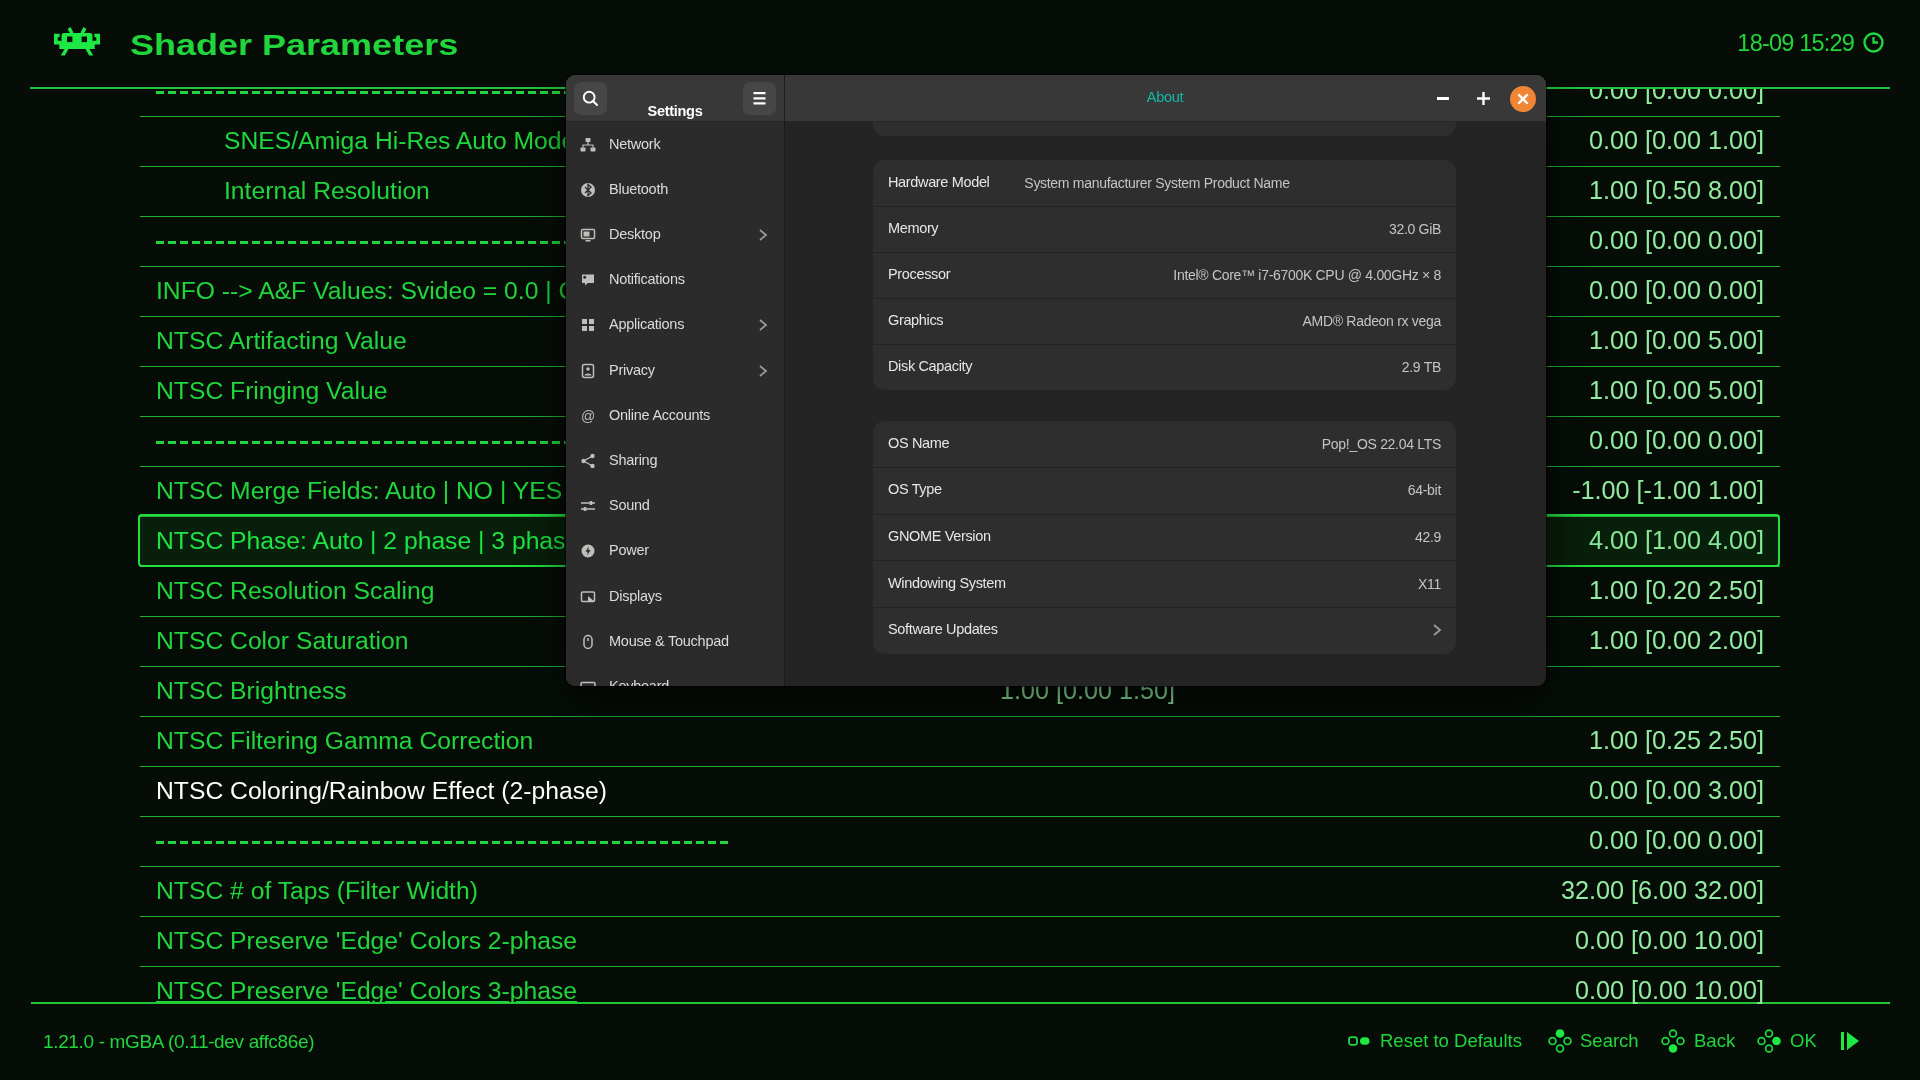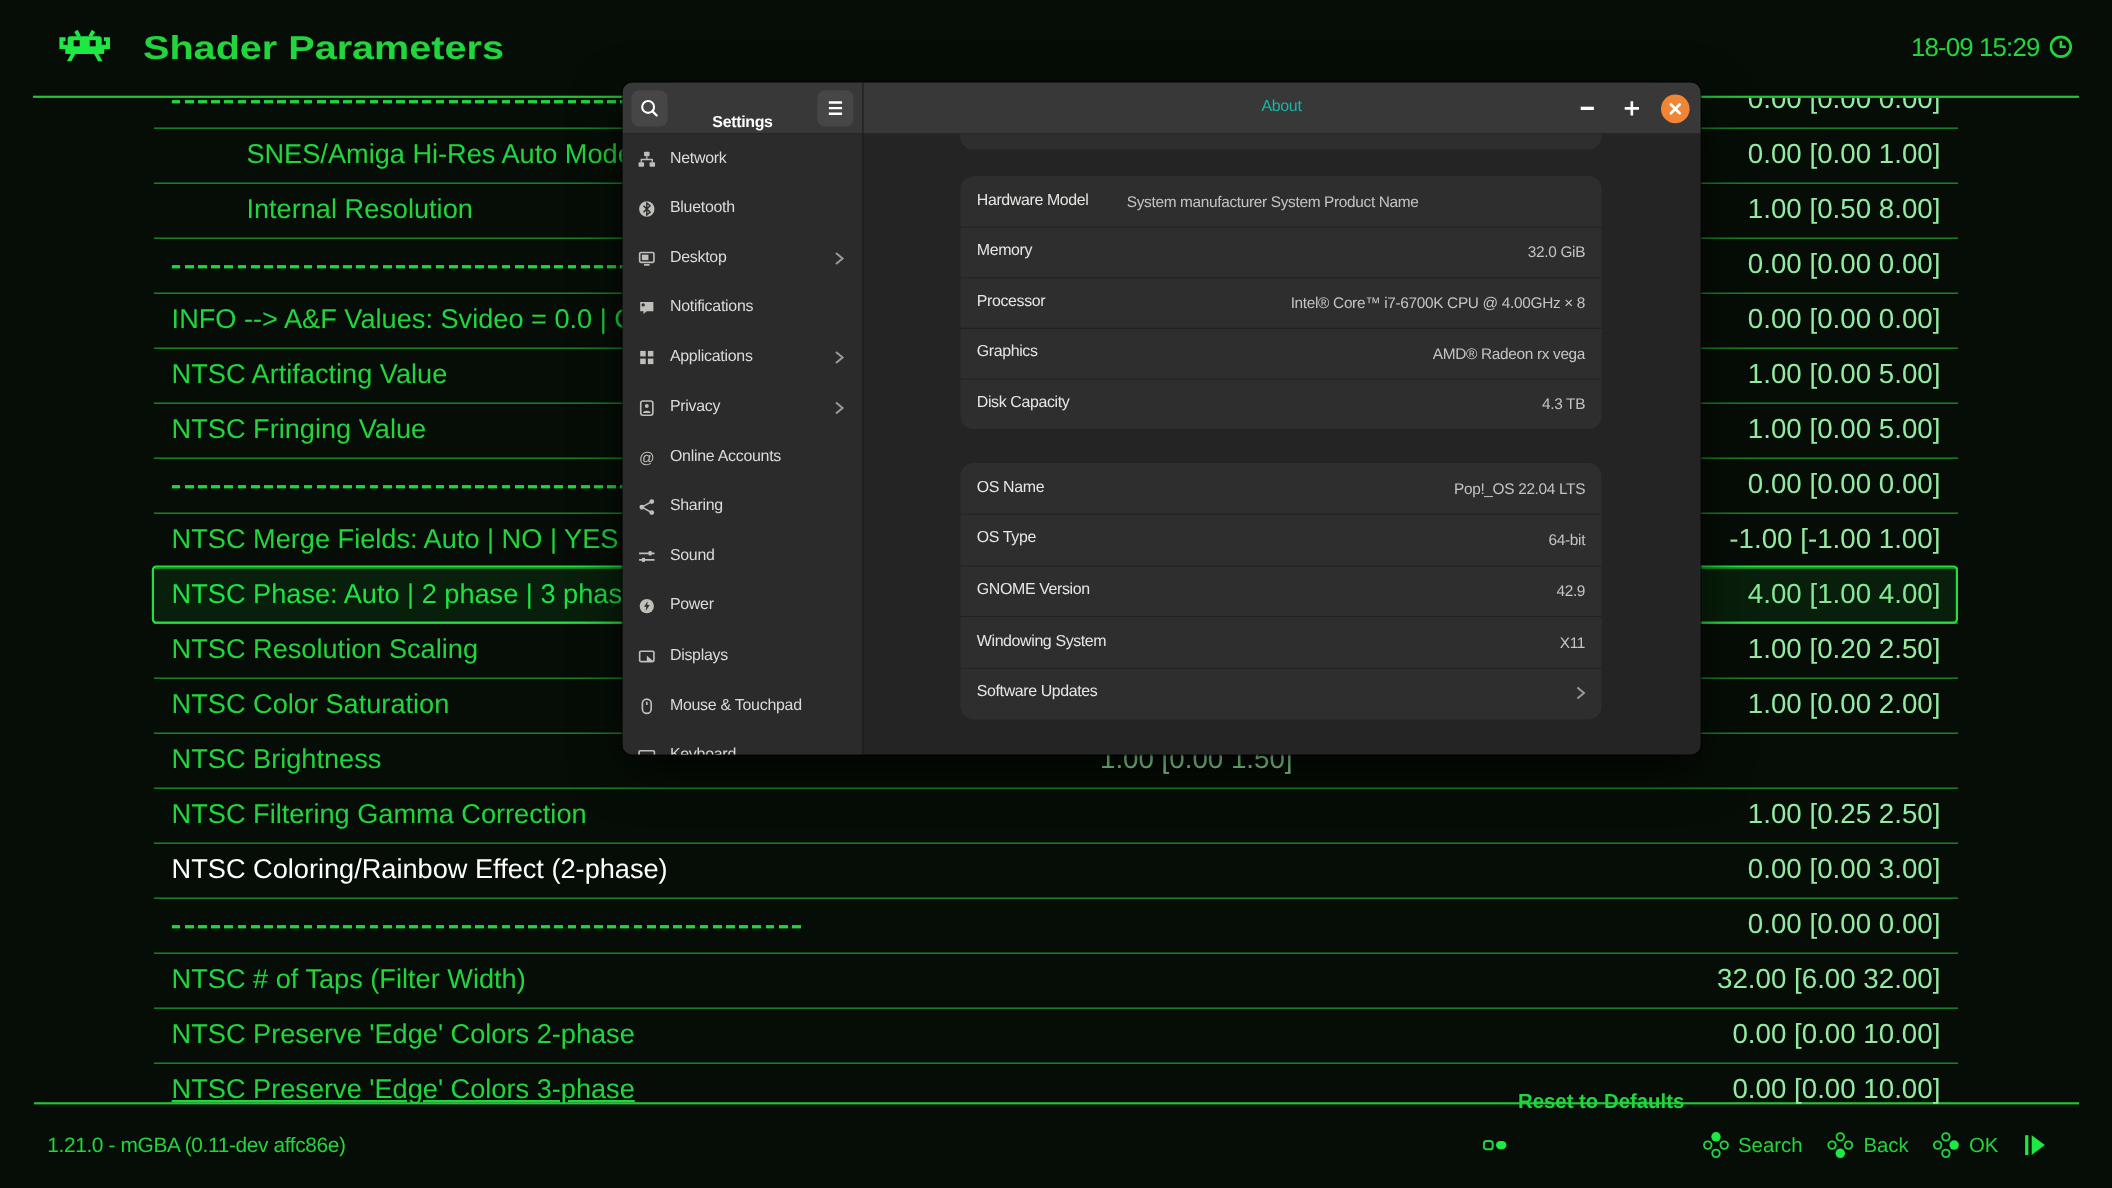--- a/index.html
+++ b/index.html
@@ -89,21 +89,21 @@
 <div class="row" style="left:156px;top:966px;color:#21d63c;text-decoration:underline;">NTSC Preserve 'Edge' Colors 3-phase</div>
 <div class="row val" style="left:1000px;top:966px;width:764px;text-align:right;">0.00 [0.00 10.00]</div>
 <div class="abs" style="left:138px;top:514px;width:1638px;height:49px;border:2.5px solid #23df3e;border-radius:4px;background:rgba(30,200,60,0.10);"></div>
 </div>
   </div>
 <div class="abs" style="left:43px;top:1031px;font-size:19px;letter-spacing:-0.35px;color:#21d63c;line-height:21px;">1.21.0 - mGBA (0.11-dev affc86e)</div>
 <svg class="abs" style="left:1348px;top:1035px" width="24" height="12" viewBox="0 0 24 12">
     <rect x="1" y="2.2" width="8" height="7.6" rx="2.4" fill="none" stroke="#21d63c" stroke-width="1.8"></rect>
     <rect x="12" y="2.2" width="9.5" height="7.6" rx="3.8" fill="#1ee843"></rect>
   </svg>
-<div class="abs" style="left:1380px;top:990px;font-size:18.5px;color:#21d63c;font-weight:bold;">Reset to Defaults</div>
+<div class="abs" style="left:1380px;top:1030px;font-size:18.5px;color:#21d63c;">Reset to Defaults</div>
 <svg class="abs" style="left:1546px;top:1027px" width="28" height="28" viewBox="0 0 28 28">
     <circle cx="14" cy="6.5" r="4.3" fill="#1ee843"></circle>
     <circle cx="6.5" cy="14" r="3.4" fill="none" stroke="#21d63c" stroke-width="1.7"></circle>
     <circle cx="21.5" cy="14" r="3.4" fill="none" stroke="#21d63c" stroke-width="1.7"></circle>
     <circle cx="14" cy="21.5" r="3.4" fill="none" stroke="#21d63c" stroke-width="1.7"></circle>
   </svg>
 <div class="abs" style="left:1580px;top:1030px;font-size:18.5px;color:#21d63c;">Search</div>
 <svg class="abs" style="left:1659px;top:1027px" width="28" height="28" viewBox="0 0 28 28">
     <circle cx="14" cy="6.5" r="3.4" fill="none" stroke="#21d63c" stroke-width="1.7"></circle>
     <circle cx="6.5" cy="14" r="3.4" fill="none" stroke="#21d63c" stroke-width="1.7"></circle>
@@ -234,21 +234,21 @@
 <div class="abs" style="left:15px;top:60px;font-size:14.5px;letter-spacing:-0.35px;color:#e8e6e3;">Memory</div>
 <div class="abs" style="left:0;top:61px;width:568px;text-align:right;font-size:14px;letter-spacing:-0.3px;color:#c6c4c1;">32.0 GiB</div>
 <div class="abs" style="left:0;top:92px;width:583px;height:1px;background:#222222;"></div>
 <div class="abs" style="left:15px;top:106px;font-size:14.5px;letter-spacing:-0.35px;color:#e8e6e3;">Processor</div>
 <div class="abs" style="left:0;top:107px;width:568px;text-align:right;font-size:14px;letter-spacing:-0.3px;color:#c6c4c1;">Intel® Core™ i7-6700K CPU @ 4.00GHz × 8</div>
 <div class="abs" style="left:0;top:138px;width:583px;height:1px;background:#222222;"></div>
 <div class="abs" style="left:15px;top:152px;font-size:14.5px;letter-spacing:-0.35px;color:#e8e6e3;">Graphics</div>
 <div class="abs" style="left:0;top:153px;width:568px;text-align:right;font-size:14px;letter-spacing:-0.3px;color:#c6c4c1;">AMD® Radeon rx vega</div>
 <div class="abs" style="left:0;top:184px;width:583px;height:1px;background:#222222;"></div>
 <div class="abs" style="left:15px;top:198px;font-size:14.5px;letter-spacing:-0.35px;color:#e8e6e3;">Disk Capacity</div>
-<div class="abs" style="left:0;top:199px;width:568px;text-align:right;font-size:14px;letter-spacing:-0.3px;color:#c6c4c1;">4.3 TB</div>
+<div class="abs" style="left:0;top:199px;width:568px;text-align:right;font-size:14px;letter-spacing:-0.3px;color:#c6c4c1;">2.9 TB</div>
 </div>
 <div class="abs" style="left:307px;top:346px;width:583px;height:233px;background:#2e2e2e;border-radius:12px;">
 <div class="abs" style="left:15px;top:14px;font-size:14.5px;letter-spacing:-0.35px;color:#e8e6e3;">OS Name</div>
 <div class="abs" style="left:0;top:15px;width:568px;text-align:right;font-size:14px;letter-spacing:-0.3px;color:#c6c4c1;">Pop!_OS 22.04 LTS</div>
 <div class="abs" style="left:0;top:46px;width:583px;height:1px;background:#222222;"></div>
 <div class="abs" style="left:15px;top:60px;font-size:14.5px;letter-spacing:-0.35px;color:#e8e6e3;">OS Type</div>
 <div class="abs" style="left:0;top:61px;width:568px;text-align:right;font-size:14px;letter-spacing:-0.3px;color:#c6c4c1;">64-bit</div>
 <div class="abs" style="left:0;top:93px;width:583px;height:1px;background:#222222;"></div>
 <div class="abs" style="left:15px;top:107px;font-size:14.5px;letter-spacing:-0.35px;color:#e8e6e3;">GNOME Version</div>
 <div class="abs" style="left:0;top:108px;width:568px;text-align:right;font-size:14px;letter-spacing:-0.3px;color:#c6c4c1;">42.9</div>

